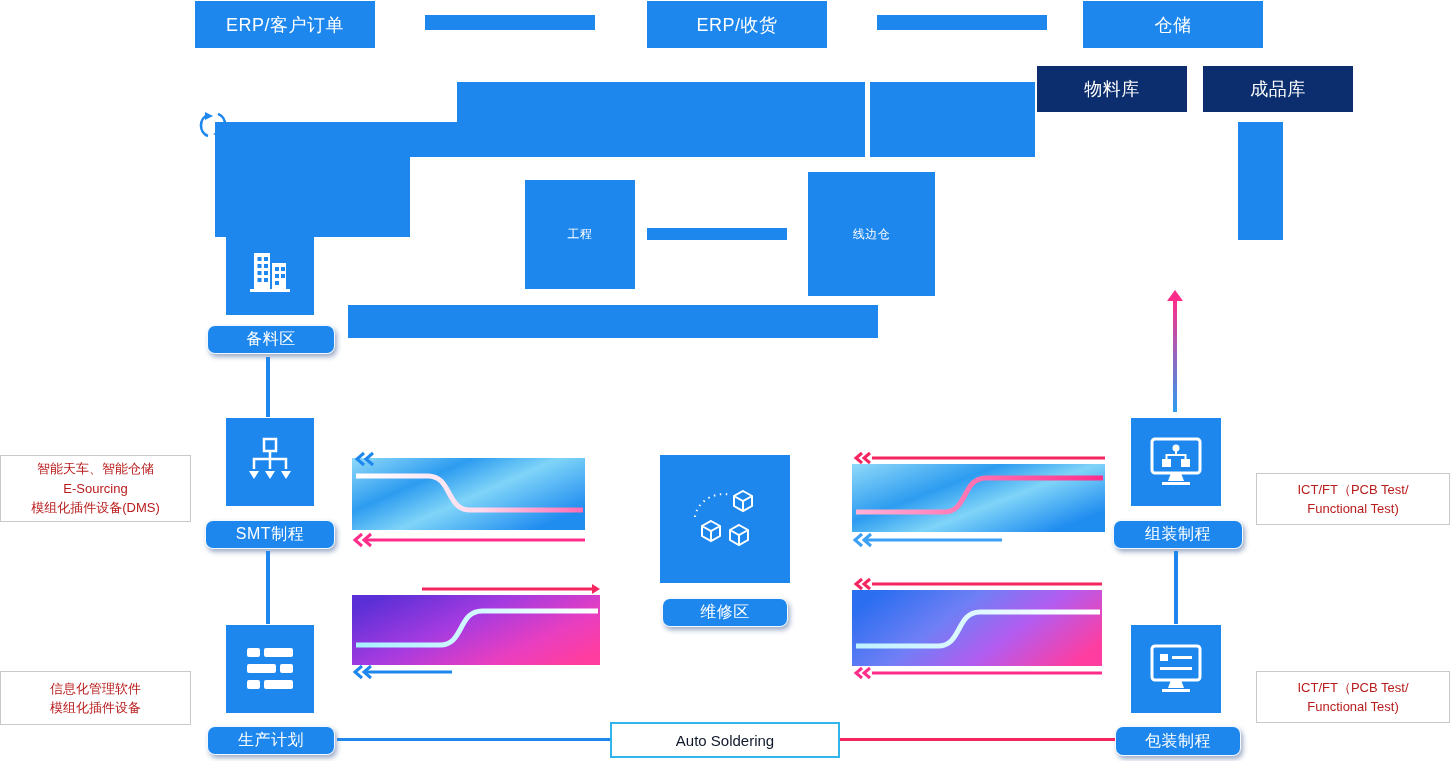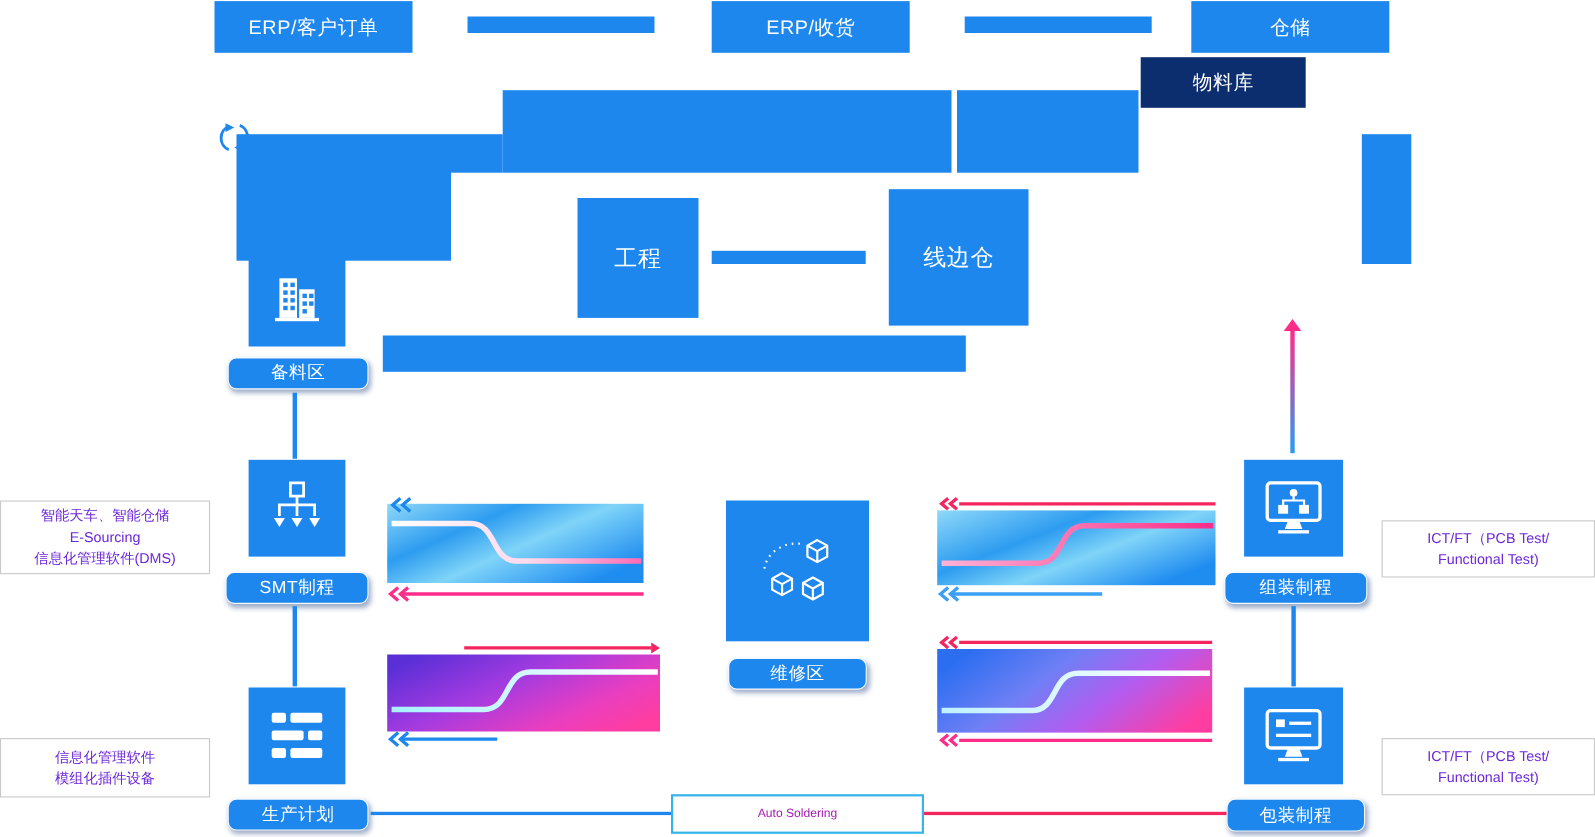--- a/index.html
+++ b/index.html
@@ -3,41 +3,42 @@
 <meta charset="utf-8">
 <style>
   *{margin:0;padding:0;box-sizing:border-box}
   body{font-family:"Liberation Sans","DejaVu Sans",sans-serif;background:#fff}
   #canvas{position:relative;width:1450px;height:761px;background:#fff;overflow:hidden}
   .abs{position:absolute}
   .flexc{display:flex;align-items:center;justify-content:center}
   .blue{background:#1d87ee}
   .blue-block{background:#1d87ee;color:#fff;font-size:18px;letter-spacing:.5px}
   .navy-block{background:#0c2e6e;color:#fff;font-size:18px;letter-spacing:.5px}
-  .area-label{font-size:21px}
+  .area-label{font-size:12px}
   .pill{background:#1d87ee;color:#fff;font-size:16px;border-radius:8px;border:1px solid rgba(255,255,255,.95);box-shadow:2px 3px 5px rgba(40,70,130,.45);letter-spacing:.5px}
   .icon-block{background:#1d87ee}
-  .note{background:#fff;border:1px solid #c9c9c9;color:#6d28d9;font-size:13px;line-height:1.5;text-align:center;flex-direction:column}
+  .note{background:#fff;border:1px solid #c9c9c9;color:#b91c1c;font-size:13px;line-height:1.5;text-align:center;flex-direction:column}
   .note span{display:block}
   .vline{width:4px;background:#1d87ee}
-  .soldering{background:#fff;border:2px solid #33b4eb;color:#a21caf;font-size:11px}
+  .soldering{background:#fff;border:2px solid #33b4eb;color:#0f172a;font-size:15px}
   svg{display:block;overflow:visible}
 </style>
 </head>
 <body>
 
 <div id="canvas">
 
   <div class="abs flexc blue-block" style="left:195px;top:1px;width:180px;height:47px">ERP/客户订单</div>
   <div class="abs blue" style="left:425px;top:15px;width:170px;height:15px"></div>
   <div class="abs flexc blue-block" style="left:647px;top:1px;width:180px;height:47px">ERP/收货</div>
   <div class="abs blue" style="left:877px;top:15px;width:170px;height:15px"></div>
   <div class="abs flexc blue-block" style="left:1083px;top:1px;width:180px;height:47px">仓储</div>
 
-  <div class="abs flexc navy-block" style="left:1037px;top:52px;width:150px;height:46px">物料库</div>
+  <div class="abs flexc navy-block" style="left:1037px;top:66px;width:150px;height:46px">物料库</div>
+  <div class="abs flexc navy-block" style="left:1203px;top:66px;width:150px;height:46px">成品库</div>
 
   <div class="abs blue" style="left:457px;top:82px;width:408px;height:75px"></div>
   <div class="abs blue" style="left:870px;top:82px;width:165px;height:75px"></div>
   <div class="abs blue" style="left:215px;top:122px;width:195px;height:115px"></div>
   <div class="abs blue" style="left:410px;top:122px;width:47px;height:35px"></div>
   <div class="abs blue" style="left:1238px;top:122px;width:45px;height:118px"></div>
 
   <div class="abs" style="left:200px;top:110px;width:26px;height:30px;z-index:3">
     <svg width="26" height="30" viewBox="0 0 26 30">
       <path d="M8 26 A 10 11 0 0 1 8 5" fill="none" stroke="#1d87ee" stroke-width="2.6"></path>
@@ -105,21 +106,21 @@
         <rect x="2" y="34" width="13" height="9" rx="2"></rect>
           <rect x="19" y="34" width="29" height="9" rx="2"></rect>
       </g>
     </svg>
   </div>
   <div class="abs flexc pill" style="left:207px;top:726px;width:128px;height:29px">生产计划</div>
 
   <div class="abs flexc note" style="left:0px;top:455px;width:191px;height:67px">
     <span>智能天车、智能仓储</span>
     <span>E-Sourcing</span>
-    <span>信息化管理软件(DMS)</span>
+    <span>模组化插件设备(DMS)</span>
   </div>
   <div class="abs flexc note" style="left:0px;top:671px;width:191px;height:54px">
     <span>信息化管理软件</span>
     <span>模组化插件设备</span>
   </div>
 
   <div class="abs" style="left:352px;top:452px">
     <svg width="235" height="95" viewBox="0 0 235 95">
       <defs>
         <linearGradient id="gTL" x1="0%" y1="0%" x2="100%" y2="70%">

